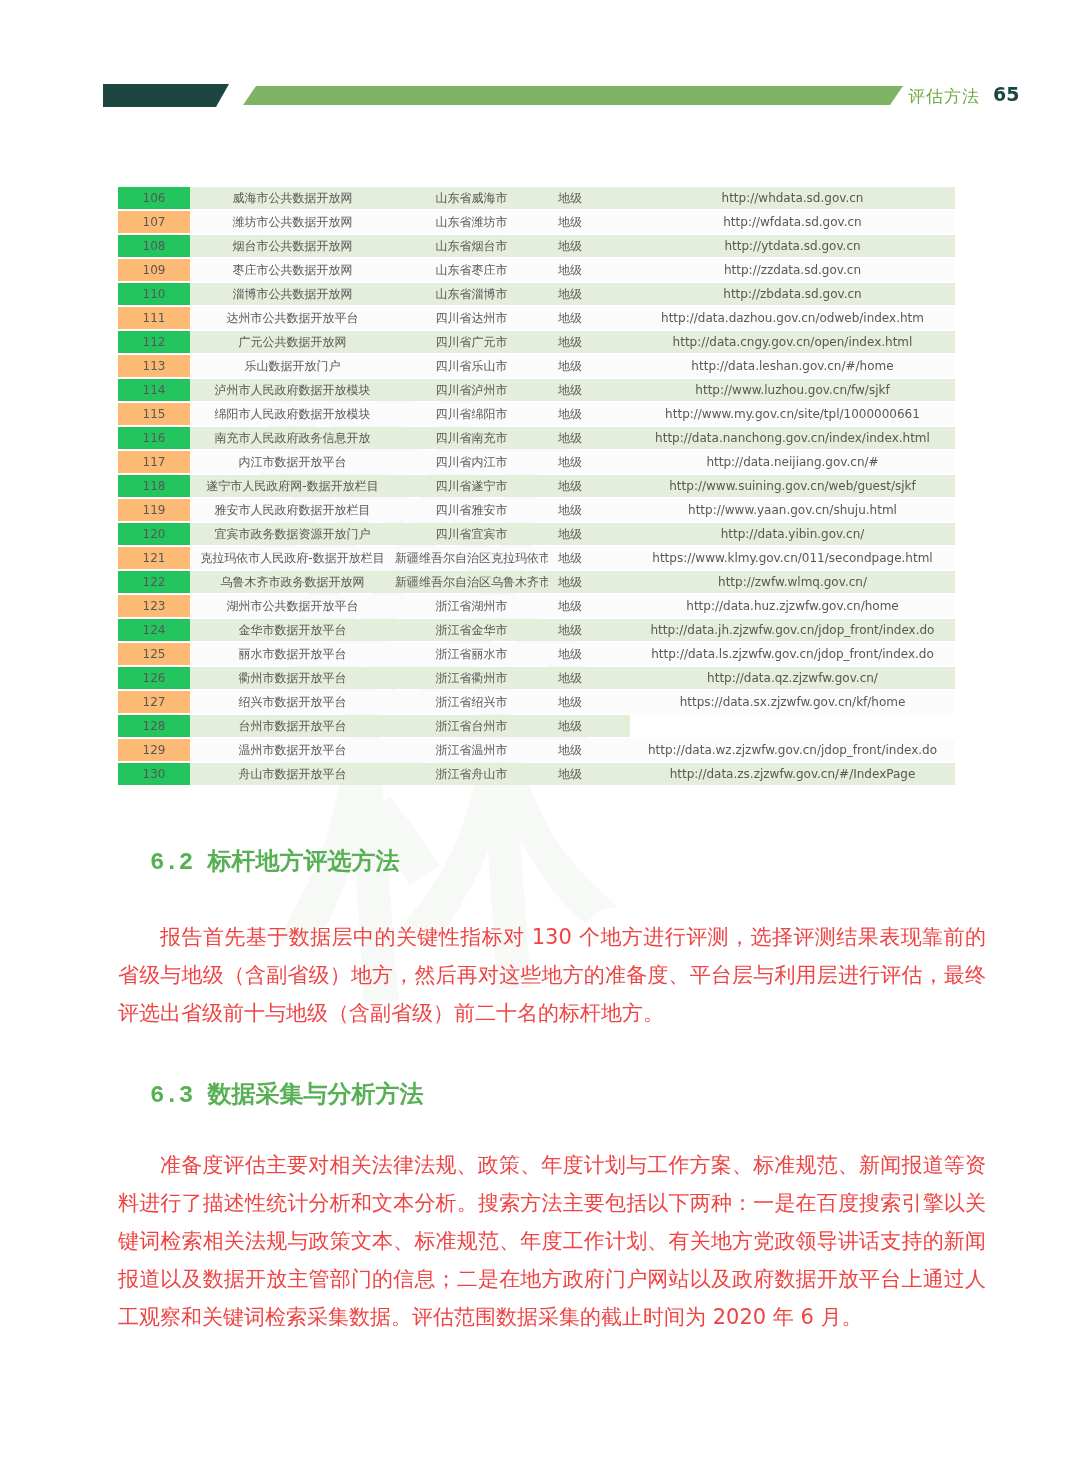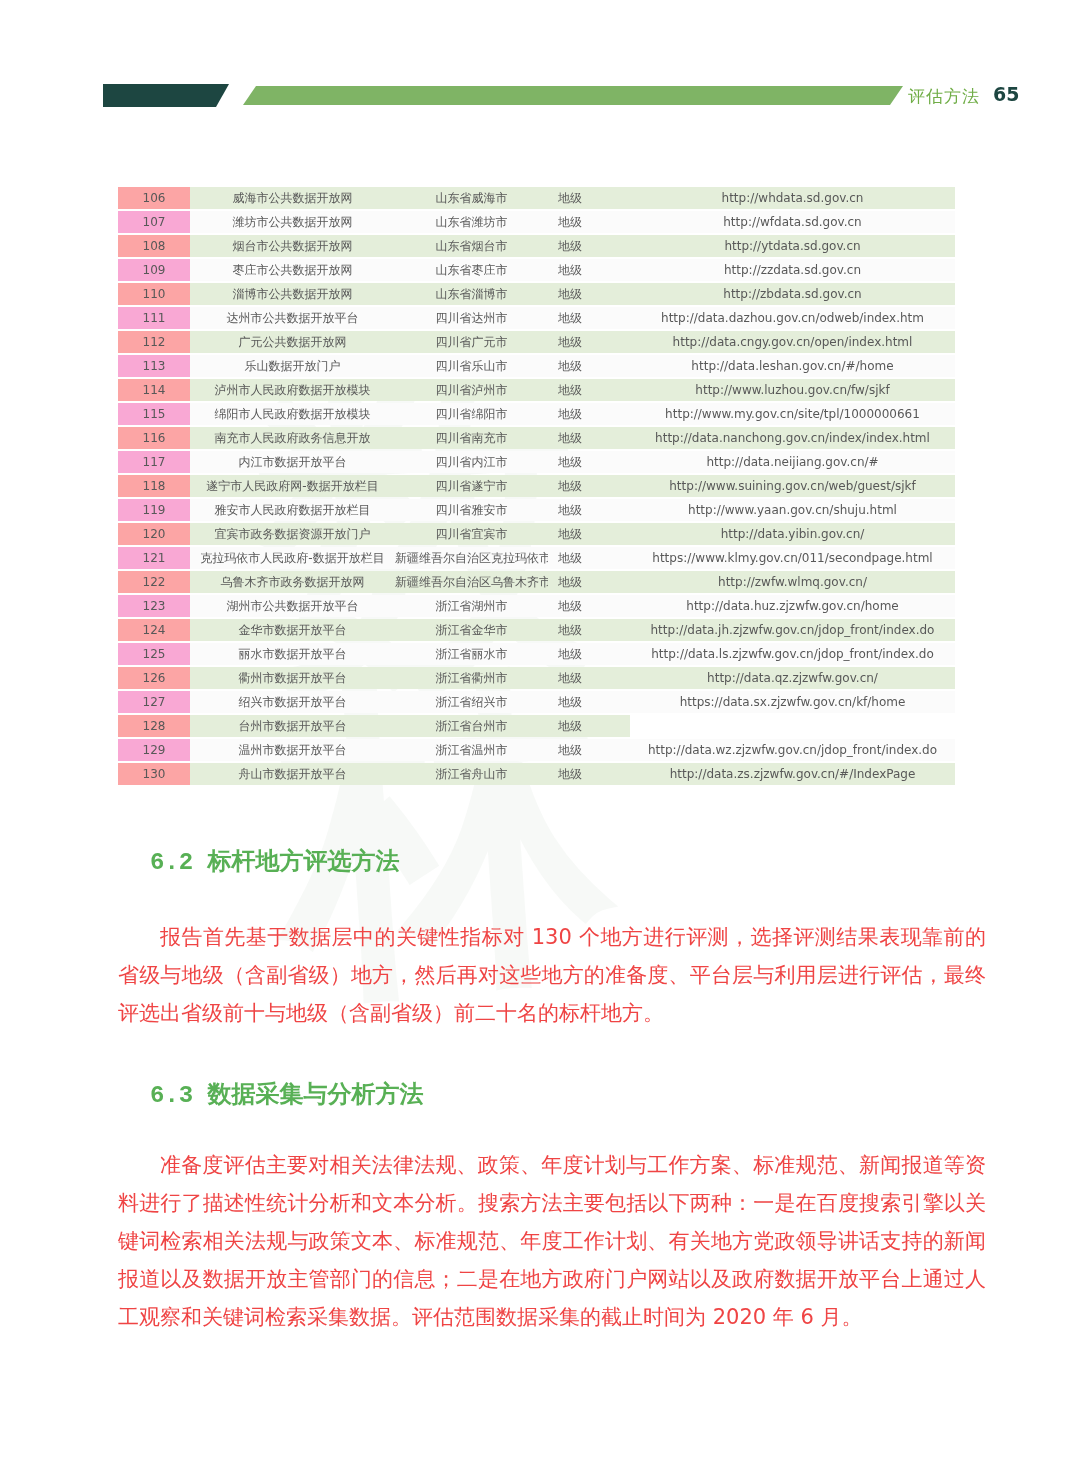--- a/index.html
+++ b/index.html
@@ -42,23 +42,23 @@
   
   .dtable{position:absolute;left:118px;top:187px;width:837px;}
   .trow{
     display:grid;
     grid-template-columns:72px 205px 153px 82px 1fr;
     height:22px;margin-bottom:2px;
     align-items:center;
     font-size:12px;color:#585858;
   }
   .trow .cell{height:22px;line-height:22px;text-align:center;white-space:nowrap;overflow:visible;background:#fbfbfb;}
-  .trow .c-num{background:#f9a8d4;}
+  .trow .c-num{background:#fdba74;}
   .trow.shaded .cell{background:#e4eeda;}
-  .trow.shaded .c-num{background:#fca5a5;}
+  .trow.shaded .c-num{background:#22c55e;}
   .trow .c-level{text-align:left;padding-left:10px;}
   
   .sec-heading{
     position:absolute;left:150px;margin:0;
     font-size:24px;font-weight:bold;color:#58b055;
     font-family:Liberation Mono, monospace;
   }
   #h62{top:845px;}
   #h63{top:1078px;}
   .sec-para{

